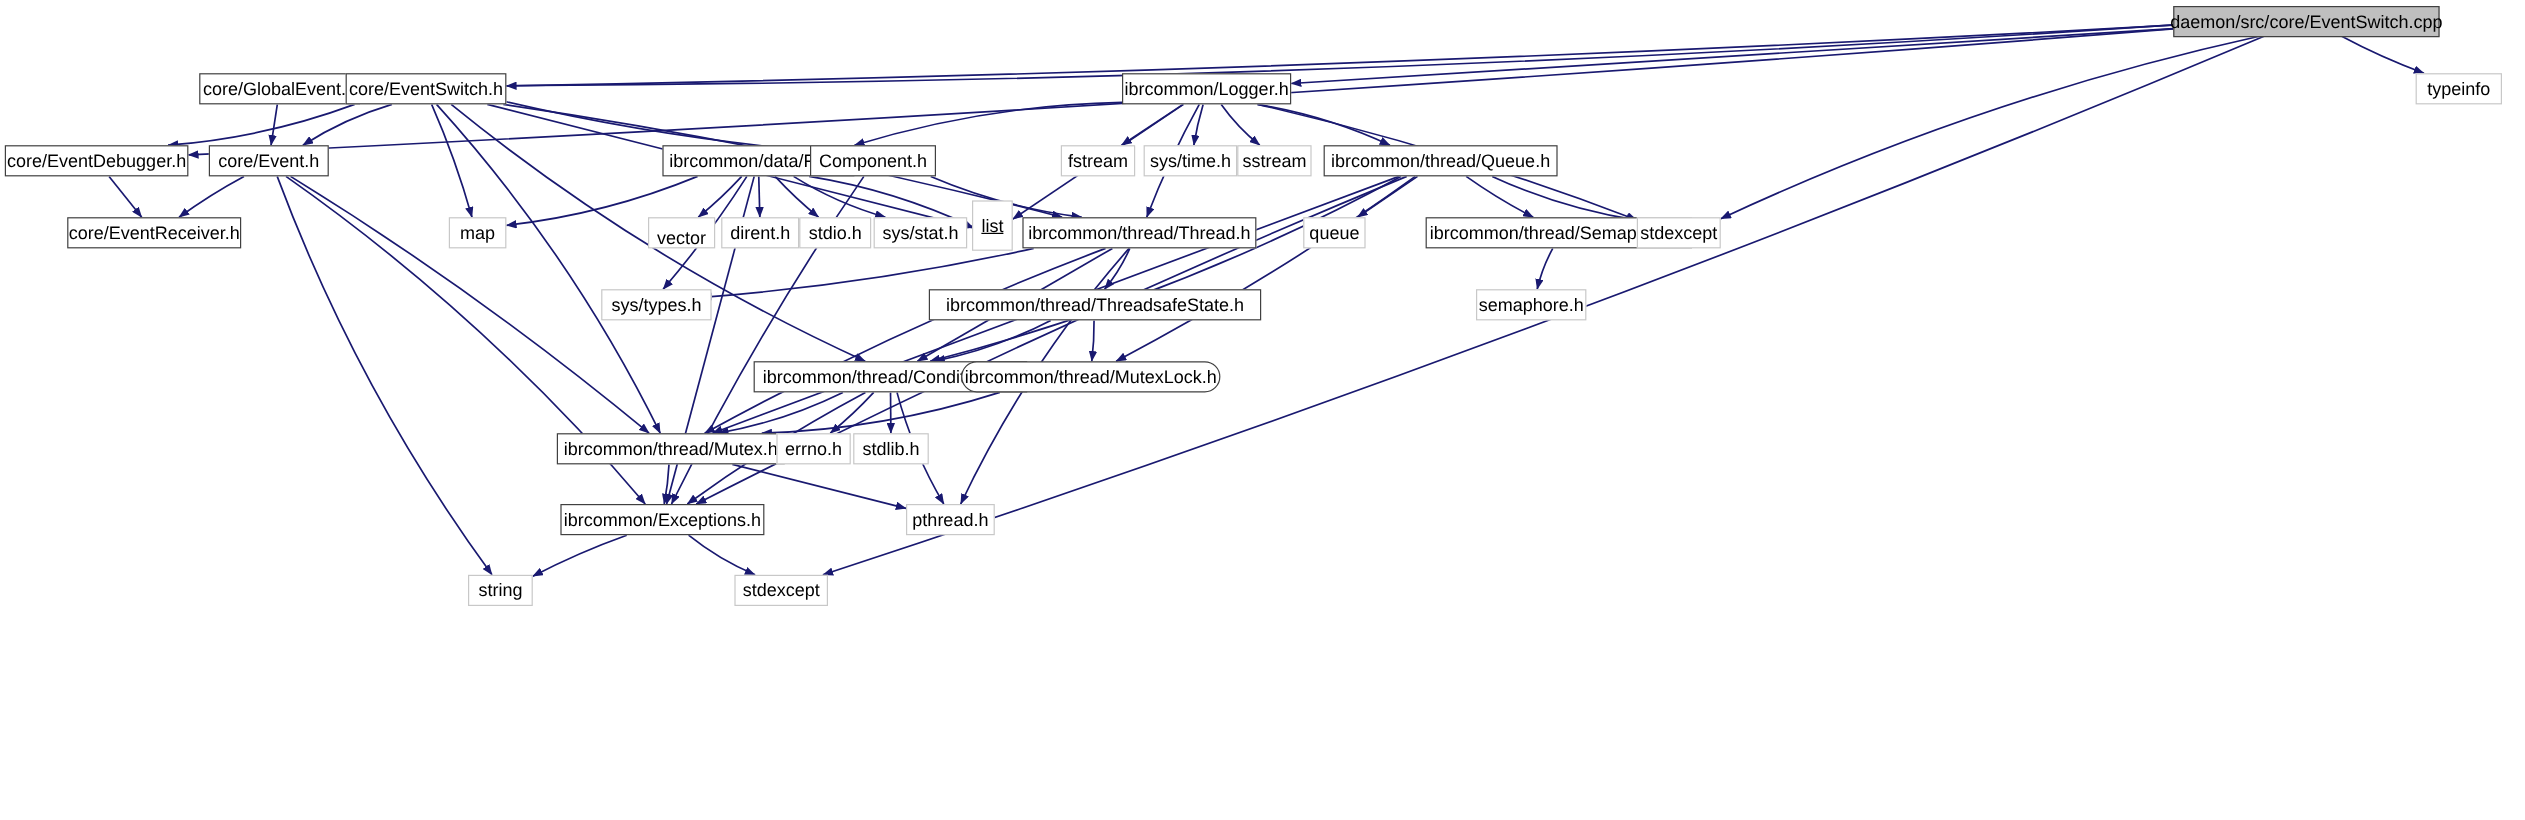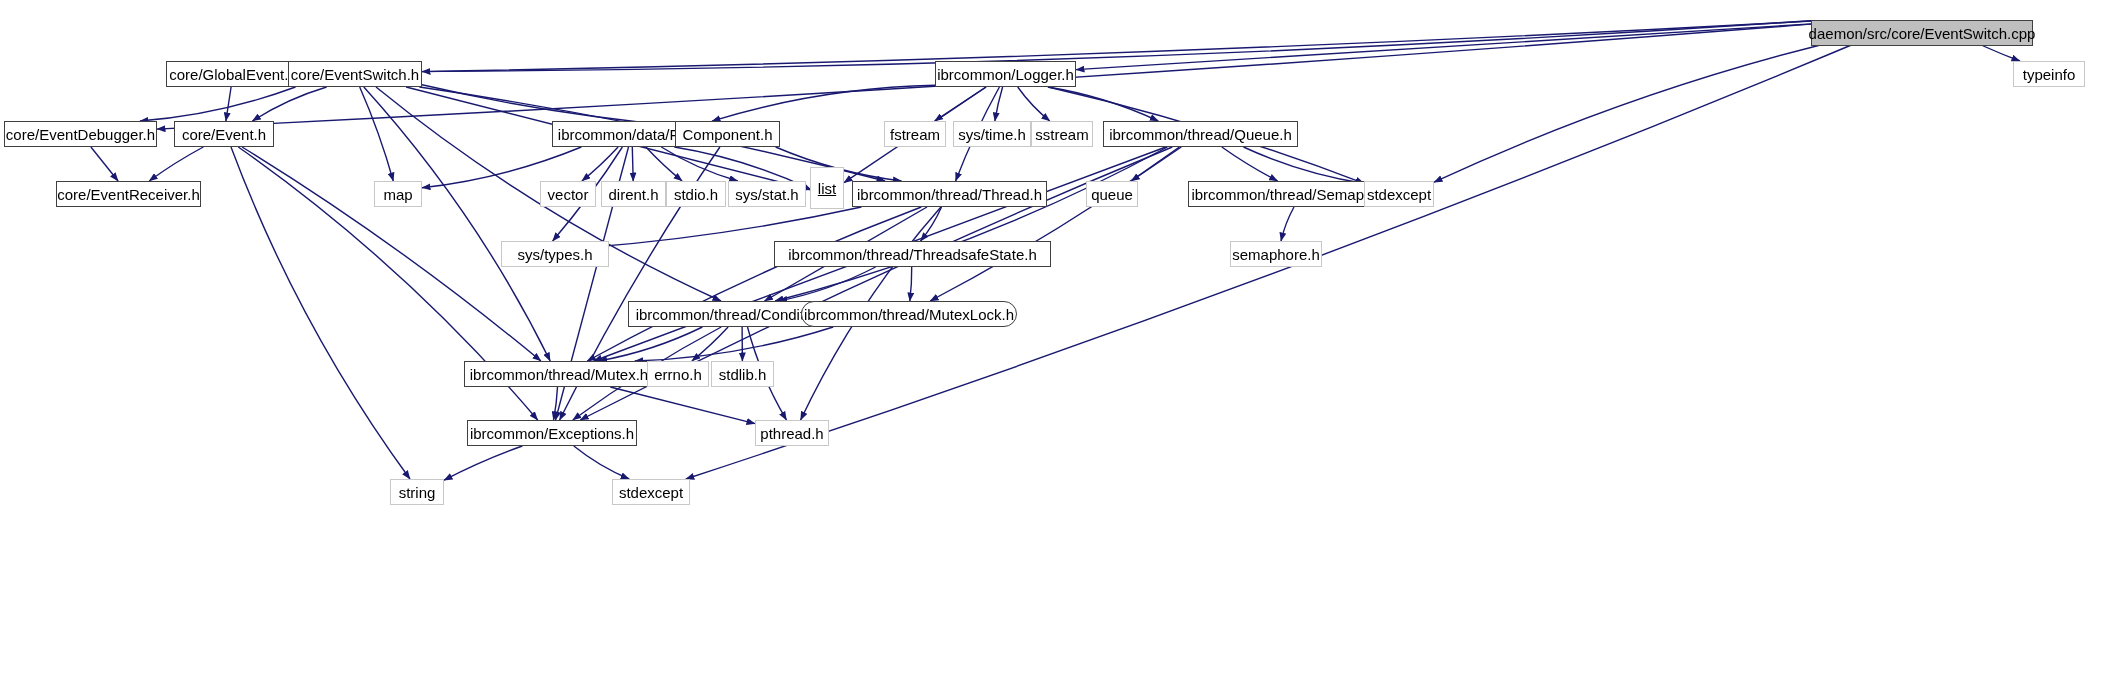--- a/index.html
+++ b/index.html
@@ -93,21 +93,21 @@
         <path d="M721.2,327.0 Q643.7,368.3 572.8,420.0"></path>
         <path d="M747.5,327.0 Q760.5,376.2 786.5,420.0"></path>
         <path d="M833.2,327.0 Q736.4,357.9 634.8,361.0"></path>
         <path d="M557.5,387.0 Q556.7,403.6 553.5,420.0"></path>
         <path d="M610.3,387.0 Q682.7,405.3 755.0,423.6"></path>
         <path d="M522.3,446.0 Q481.9,460.4 444.0,480.2"></path>
         <path d="M573.8,446.0 Q599.2,466.4 629.2,479.0"></path>
       </g>
   </svg>
   <div id="node-layer">
-      <div class="node root" style="left: 1811px; top: 20px; width: 222px; height: 26px;">
+      <div class="node root" style="left: 1811px; top: 5px; width: 222px; height: 26px;">
         <span>daemon/src/core/EventSwitch.cpp</span>
       </div>
       <div class="node sys" style="left: 2013px; top: 61px; width: 72px; height: 26px;">
         <span>typeinfo</span>
       </div>
       <div class="node hdr" style="left: 166px; top: 61px; width: 134px; height: 26px;">
         <span>core/GlobalEvent.h</span>
       </div>
       <div class="node hdr" style="left: 288px; top: 61px; width: 134px; height: 26px;">
         <span>core/EventSwitch.h</span>
@@ -129,21 +129,21 @@
       </div>
       <div class="node hdr" style="left: 1103px; top: 121px; width: 195px; height: 26px;">
         <span>ibrcommon/thread/Queue.h</span>
       </div>
       <div class="node hdr" style="left: 56px; top: 181px; width: 145px; height: 26px;">
         <span>core/EventReceiver.h</span>
       </div>
       <div class="node sys" style="left: 374px; top: 181px; width: 48px; height: 26px; text-align: center;">
         <span>map</span>
       </div>
-      <div class="node sys" style="left: 540px; top: 181px; width: 56px; height: 26px;">
+      <div class="node sys" style="left: 540px; top: 181px; width: 56px; height: 26px; align-items: flex-end;">
         <span>vector</span>
       </div>
       <div class="node sys" style="left: 601px; top: 181px; width: 65px; height: 26px;">
         <span>dirent.h</span>
       </div>
       <div class="node sys" style="left: 666px; top: 181px; width: 60px; height: 26px;">
         <span>stdio.h</span>
       </div>
       <div class="node sys" style="left: 728px; top: 181px; width: 78px; height: 26px;">
         <span>sys/stat.h</span>
@@ -165,21 +165,21 @@
       </div>
       <div class="node sys" style="left: 1086px; top: 181px; width: 52px; height: 26px;">
         <span>queue</span>
       </div>
       <div class="node hdr" style="left: 1188px; top: 181px; width: 222px; height: 26px;">
         <span>ibrcommon/thread/Semaphore.h</span>
       </div>
       <div class="node sys" style="left: 1364px; top: 181px; width: 70px; height: 26px;">
         <span>stdexcept</span>
       </div>
-      <div class="node sys" style="left: 501px; top: 241px; width: 108px; height: 26px;">
+      <div class="node sys" style="left: 501px; top: 241px; width: 92px; height: 26px;">
         <span>sys/types.h</span>
       </div>
       <div class="node hdr" style="left: 774px; top: 241px; width: 277px; height: 26px;">
         <span>ibrcommon/thread/ThreadsafeState.h</span>
       </div>
       <div class="node sys" style="left: 1230px; top: 241px; width: 92px; height: 26px;">
         <span>semaphore.h</span>
       </div>
       <div class="node hdr" style="left: 628px; top: 301px; width: 228px; height: 26px;">
         <span>ibrcommon/thread/Conditional.h</span>

